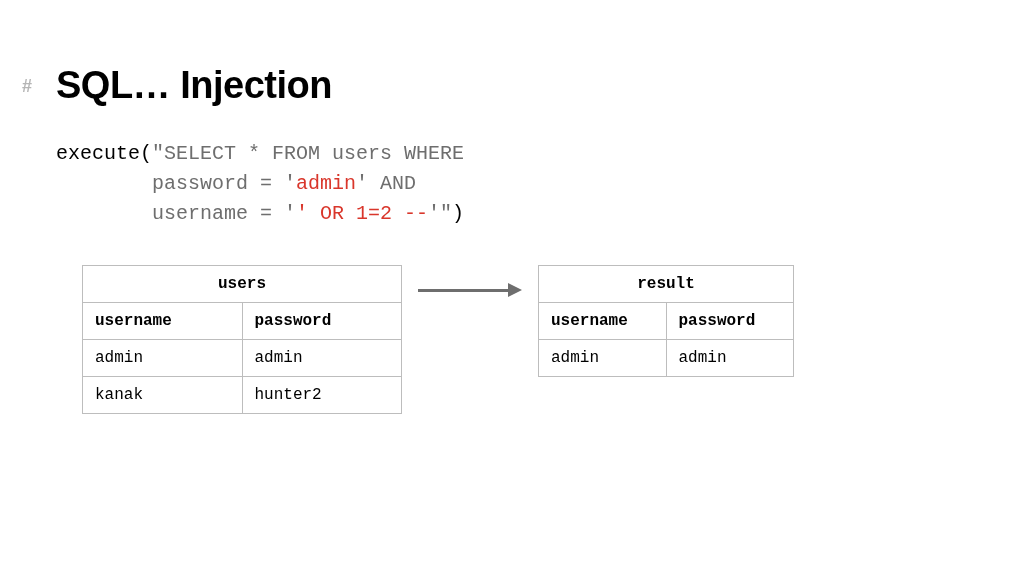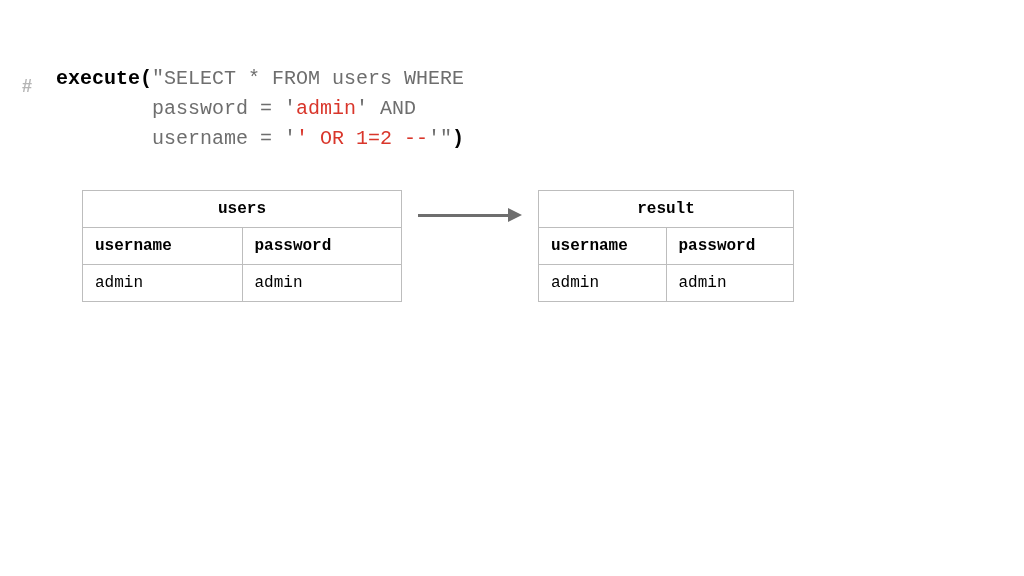--- a/index.html
+++ b/index.html
@@ -30,21 +30,21 @@
     font-family: "Arial Narrow", "Helvetica Neue Condensed", Arial, sans-serif;
     font-stretch: condensed;
   }
   .codeblock {
     font-family: "Menlo", "Consolas", "Courier New", monospace;
     font-size: 20px;
     line-height: 1.5;
     white-space: pre;
     margin-bottom: 36px;
   }
-  .kw { font-weight: 700; text-align: right; }
+  .kw { font-weight: 400; text-align: right; }
   .gray { color: #6e6e6e; }
   .inject { color: #d9362b; }
   .tables-row {
     display: flex;
     align-items: flex-start;
     gap: 16px;
     margin-left: 26px;
   }
   table {
     border-collapse: collapse;
@@ -79,39 +79,44 @@
     border-top: 7px solid transparent;
     border-bottom: 7px solid transparent;
     border-left: 14px solid #6e6e6e;
   }
 </style>
 </head>
 <body>
 
 <div class="slide">
   <div class="hash">#</div>
+  <h1 class="title">SQL… Injection</h1>
 
   <div class="codeblock"><span class="kw">execute(</span><span class="gray">"SELECT * FROM users WHERE</span>
 <span>        </span><span class="gray">password = '</span><span class="inject">admin</span><span class="gray">' AND</span>
 <span>        </span><span class="gray">username = '</span><span class="inject">' OR 1=2 --</span><span class="gray">'"</span><span class="kw">)</span></div>
 
   <div class="tables-row">
 
     <table class="users">
       <tbody>
           <tr>
         <th class="tbl-title" colspan="2">users</th>
       </tr>
       <tr>
         <th class="col-head">username</th>
         <th class="col-head">password</th>
       </tr>
       <tr>
         <td>admin</td>
         <td>admin</td>
+      </tr>
+      <tr>
+        <td>kanak</td>
+        <td>hunter2</td>
       </tr>
     </tbody>
       </table>
 
     <div class="arrow-wrap">
       <div class="arrow-line"></div>
       <div class="arrow-head"></div>
     </div>
 
     <table class="result">

